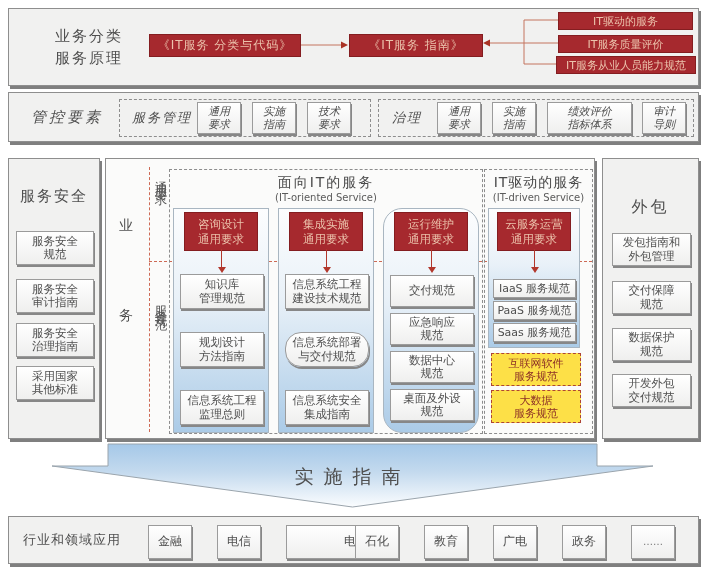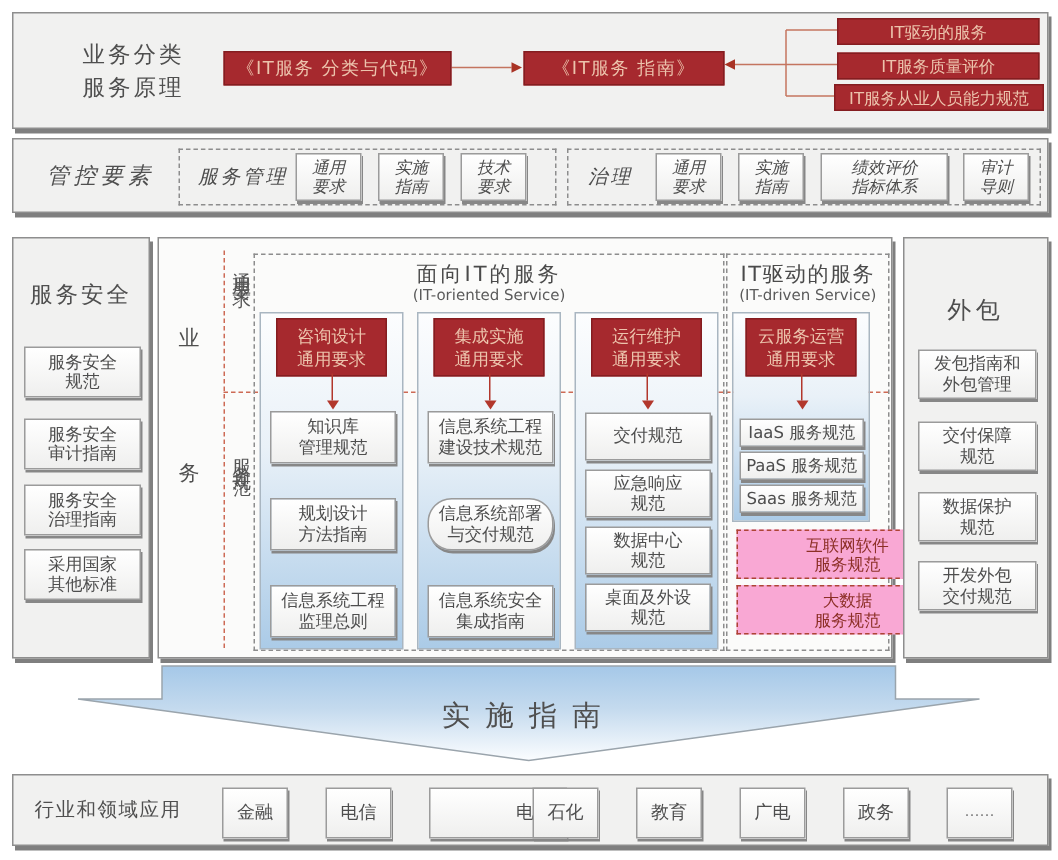--- a/index.html
+++ b/index.html
@@ -58,24 +58,24 @@
   .dashh { position:absolute; height:0; border-top:1px dashed #cd6a55; }
   .vtext { position:absolute; writing-mode:vertical-rl; text-orientation:upright;
            font-size:12.5px; letter-spacing:4px; color:#555; }
   .bchar { position:absolute; width:24px; text-align:center; font-size:14px; color:#4f4f4f; }
 
   .hdr-cn { position:absolute; top:4px; left:0; width:100%; text-align:center;
             font-size:14px; color:#4a4a4a; letter-spacing:2px; }
   .hdr-en { position:absolute; top:22px; left:0; width:100%; text-align:center;
             font-size:10px; color:#5a5a5a; }
 
-  .pbox { position:absolute; left:385px; width:88px; height:31px; background:#f9a8d4;
+  .pbox { position:absolute; left:385px; width:88px; height:31px; background:#fde047;
           border:1.5px dashed #ad4435; color:#8c2f26; font-size:11px; line-height:13px;
           display:flex; align-items:center; justify-content:center; text-align:center;
-          white-space:pre-line;padding-left:29px; }
+          white-space:pre-line; }
 
   #impl-label { position:absolute; top:464px; left:0; width:705px; text-align:center;
                 font-size:19px; letter-spacing:10px; color:#4f4f4f; }
   .ind-box { font-size:12px; }
 </style>
 </head>
 <body>
 
 <div class="panel" id="panel-s1" style="left:8px;top:8px;width:689px;height:76px;">
   <div class="ptitle" id="s1-title">业务分类
@@ -175,21 +175,21 @@
 通用要求</div>
     <div class="varrow"></div>
     <div class="sbox" style="left:6px;top:65px;width:82px;height:33px;">信息系统工程
 建设技术规范</div>
     <div class="sbox" style="left:6px;top:123px;width:82px;height:33px;border-radius:16px;">信息系统部署
 与交付规范</div>
     <div class="sbox" style="left:6px;top:181px;width:82px;height:33px;">信息系统安全
 集成指南</div>
   </div>
 
-  <div class="col" style="left:277px;top:49px;width:94px;height:223px;">
+  <div class="col" style="left:277px;top:49px;width:94px;height:223px;border-radius:19px;">
     <div class="rhead">运行维护
 通用要求</div>
     <div class="varrow"></div>
     <div class="sbox" style="left:6px;top:66px;width:82px;height:30px;">交付规范</div>
     <div class="sbox" style="left:6px;top:104px;width:82px;height:30px;">应急响应
 规范</div>
     <div class="sbox" style="left:6px;top:142px;width:82px;height:30px;">数据中心
 规范</div>
     <div class="sbox" style="left:6px;top:180px;width:82px;height:30px;">桌面及外设
 规范</div>

